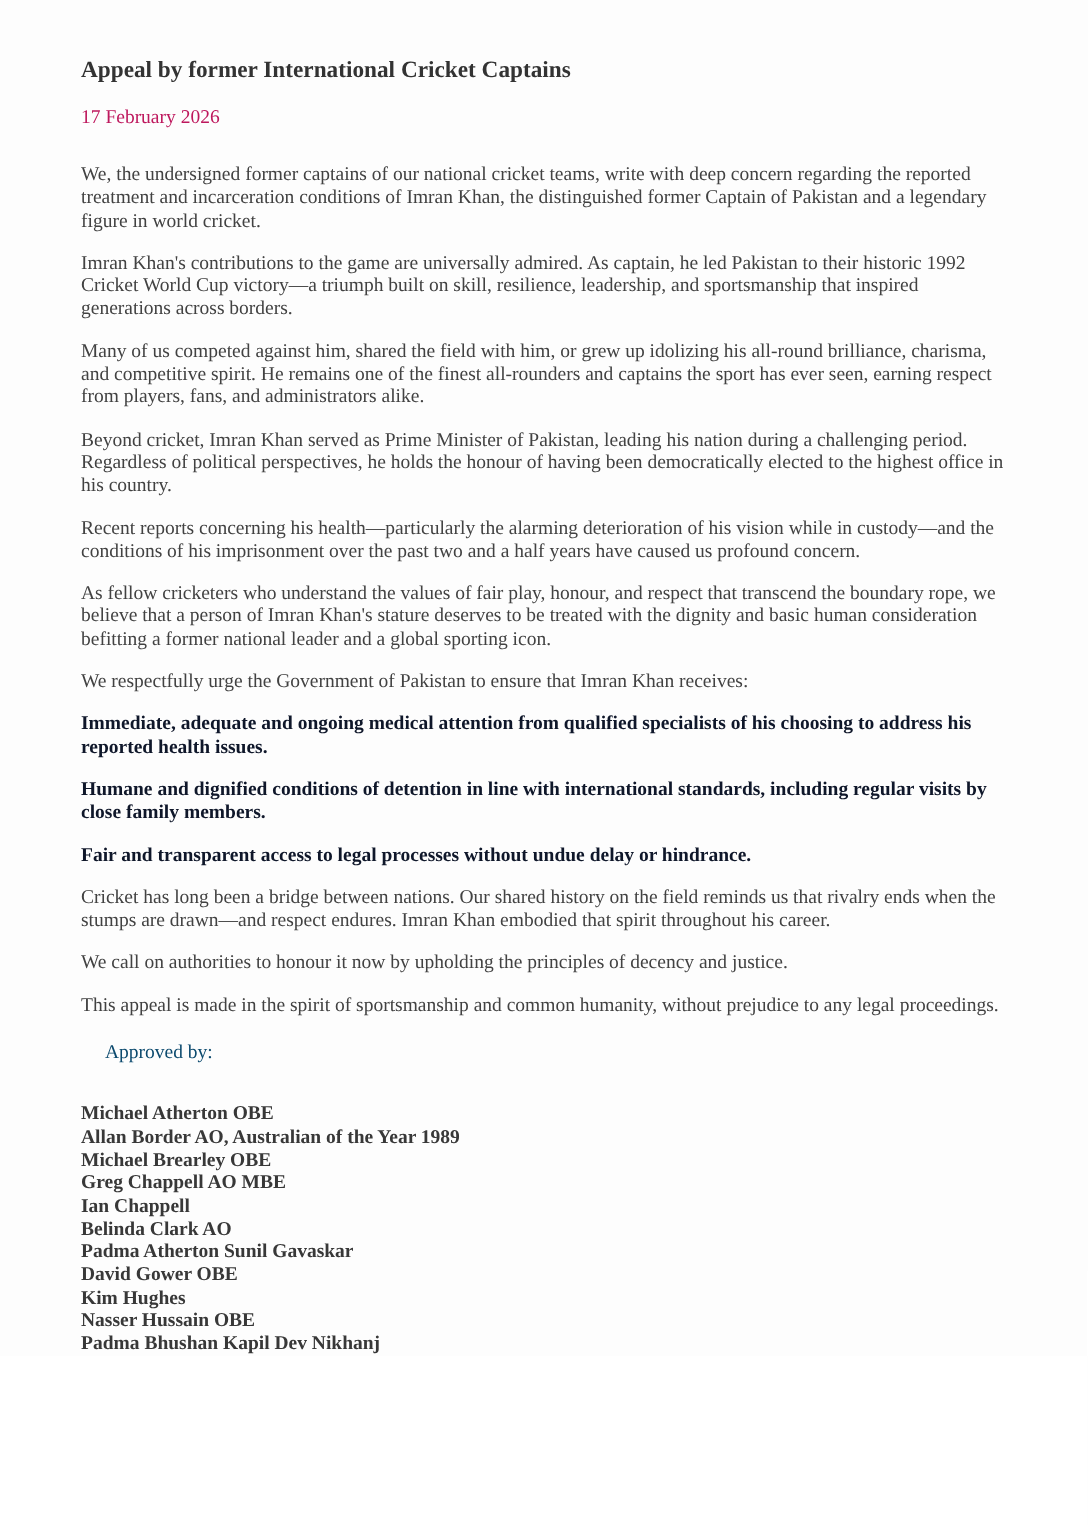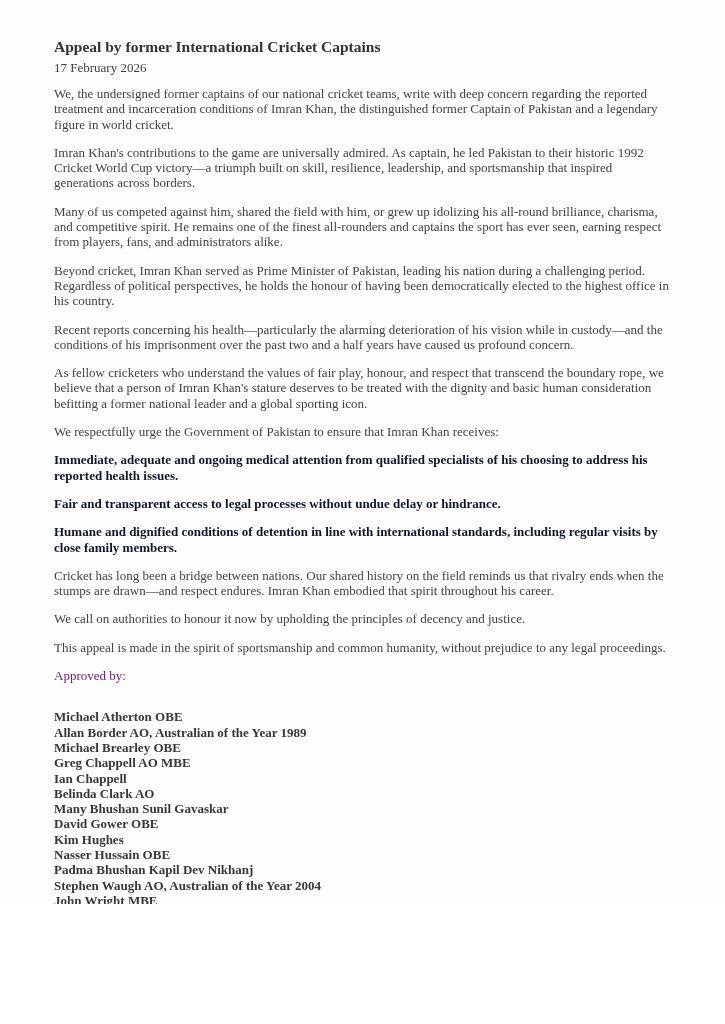--- a/index.html
+++ b/index.html
@@ -21,41 +21,41 @@
   .doc-title {
     font-size: 15.5px;
     font-weight: bold;
     color: #333333;
     margin: 0;
     line-height: 19px;
   }
   .doc-date {
     font-size: 13px;
     line-height: 15px;
-    margin-top: 4px;
-    color: #404040;
+    margin-top: 14px;
+    color: #be185d;
   }
   .doc-body {
-    margin-top: 11px;
+    margin-top: 23px;
   }
   .para {
     font-size: 13px;
     line-height: 15.3px;
     margin: 0 0 13px 0;
     color: #424242;
   }
   .para.bold {
     font-weight: bold;
     color: #0f172a;
   }
   .approved-label {
     font-size: 13px;
     line-height: 15.3px;
-    margin: 0;
-    color: #701a75;
+    margin: 16px;
+    color: #0c4a6e;
   }
   .signatories {
     margin-top: 26px;
   }
   .signatory {
     font-size: 13px;
     line-height: 15.3px;
     font-weight: bold;
     color: #383838;
   }
@@ -69,37 +69,37 @@
 
   <div class="doc-body" id="paragraphs-container">
       <p class="para">We, the undersigned former captains of our national cricket teams, write with deep concern regarding the reported treatment and incarceration conditions of Imran Khan, the distinguished former Captain of Pakistan and a legendary figure in world cricket.</p>
       <p class="para">Imran Khan's contributions to the game are universally admired. As captain, he led Pakistan to their historic 1992 Cricket World Cup victory—a triumph built on skill, resilience, leadership, and sportsmanship that inspired generations across borders.</p>
       <p class="para">Many of us competed against him, shared the field with him, or grew up idolizing his all-round brilliance, charisma, and competitive spirit. He remains one of the finest all-rounders and captains the sport has ever seen, earning respect from players, fans, and administrators alike.</p>
       <p class="para">Beyond cricket, Imran Khan served as Prime Minister of Pakistan, leading his nation during a challenging period. Regardless of political perspectives, he holds the honour of having been democratically elected to the highest office in his country.</p>
       <p class="para">Recent reports concerning his health—particularly the alarming deterioration of his vision while in custody—and the conditions of his imprisonment over the past two and a half years have caused us profound concern.</p>
       <p class="para">As fellow cricketers who understand the values of fair play, honour, and respect that transcend the boundary rope, we believe that a person of Imran Khan's stature deserves to be treated with the dignity and basic human consideration befitting a former national leader and a global sporting icon.</p>
       <p class="para">We respectfully urge the Government of Pakistan to ensure that Imran Khan receives:</p>
       <p class="para bold">Immediate, adequate and ongoing medical attention from qualified specialists of his choosing to address his reported health issues.</p>
+      <p class="para bold">Humane and dignified conditions of detention in line with international standards, including regular visits by close family members.</p>
       <p class="para bold">Fair and transparent access to legal processes without undue delay or hindrance.</p>
-      <p class="para bold">Humane and dignified conditions of detention in line with international standards, including regular visits by close family members.</p>
       <p class="para">Cricket has long been a bridge between nations. Our shared history on the field reminds us that rivalry ends when the stumps are drawn—and respect endures. Imran Khan embodied that spirit throughout his career.</p>
       <p class="para">We call on authorities to honour it now by upholding the principles of decency and justice.</p>
       <p class="para">This appeal is made in the spirit of sportsmanship and common humanity, without prejudice to any legal proceedings.</p>
     </div>
 
   <div class="approved-label">Approved by:</div>
 
   <div class="signatories" id="signatories-container">
       <div class="signatory">Michael Atherton OBE</div>
       <div class="signatory">Allan Border AO, Australian of the Year 1989</div>
       <div class="signatory">Michael Brearley OBE</div>
       <div class="signatory">Greg Chappell AO MBE</div>
       <div class="signatory">Ian Chappell</div>
       <div class="signatory">Belinda Clark AO</div>
-      <div class="signatory">Many Bhushan Sunil Gavaskar</div>
+      <div class="signatory">Padma Atherton Sunil Gavaskar</div>
       <div class="signatory">David Gower OBE</div>
       <div class="signatory">Kim Hughes</div>
       <div class="signatory">Nasser Hussain OBE</div>
       <div class="signatory">Padma Bhushan Kapil Dev Nikhanj</div>
       <div class="signatory">Stephen Waugh AO, Australian of the Year 2004</div>
       <div class="signatory">John Wright MBE</div>
     </div>
 </div>
 
 </body></html>

